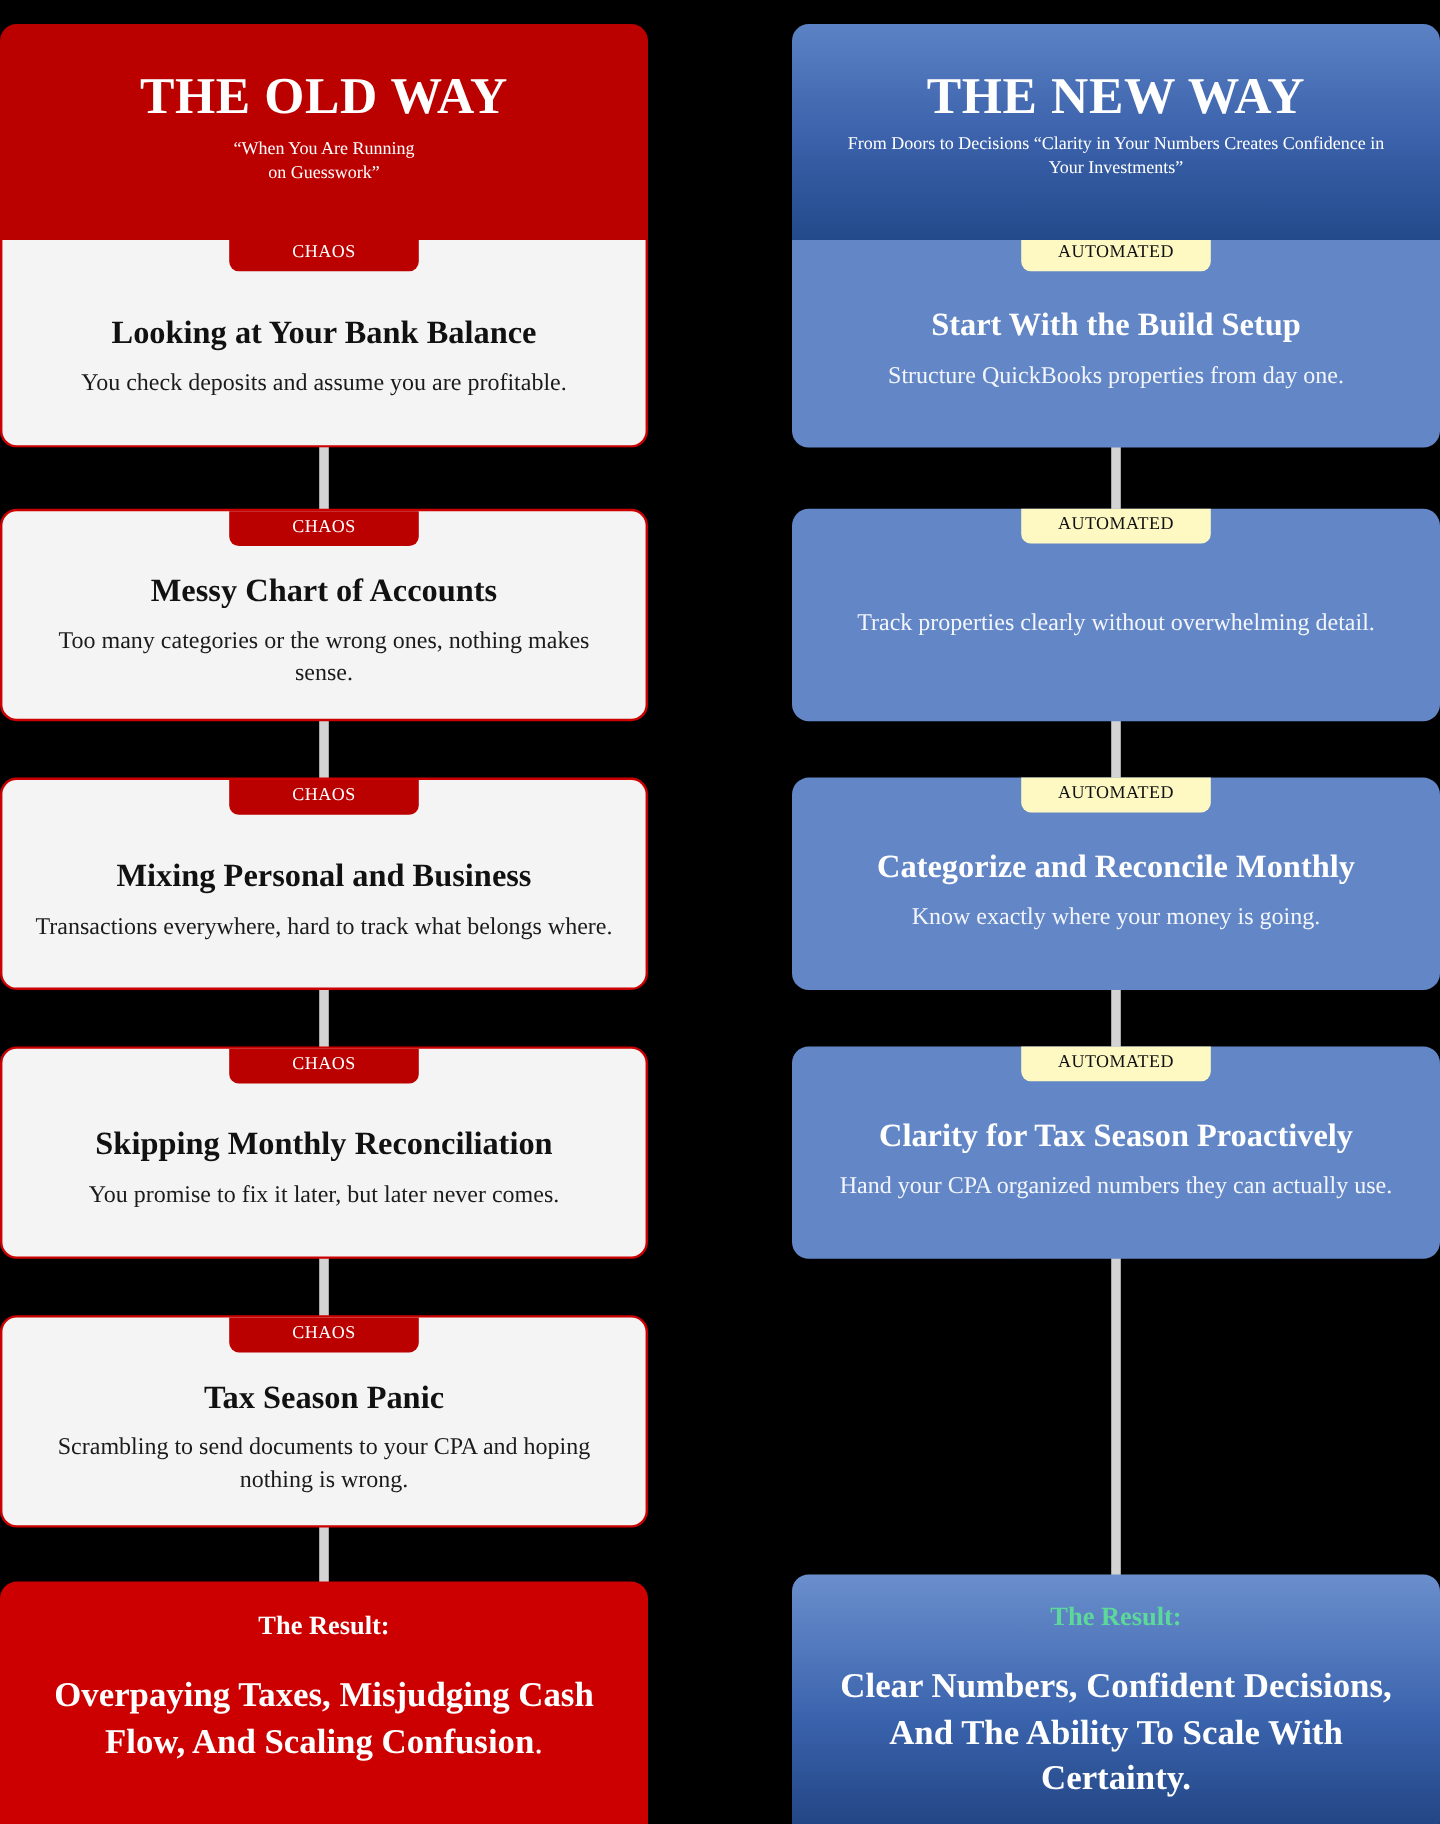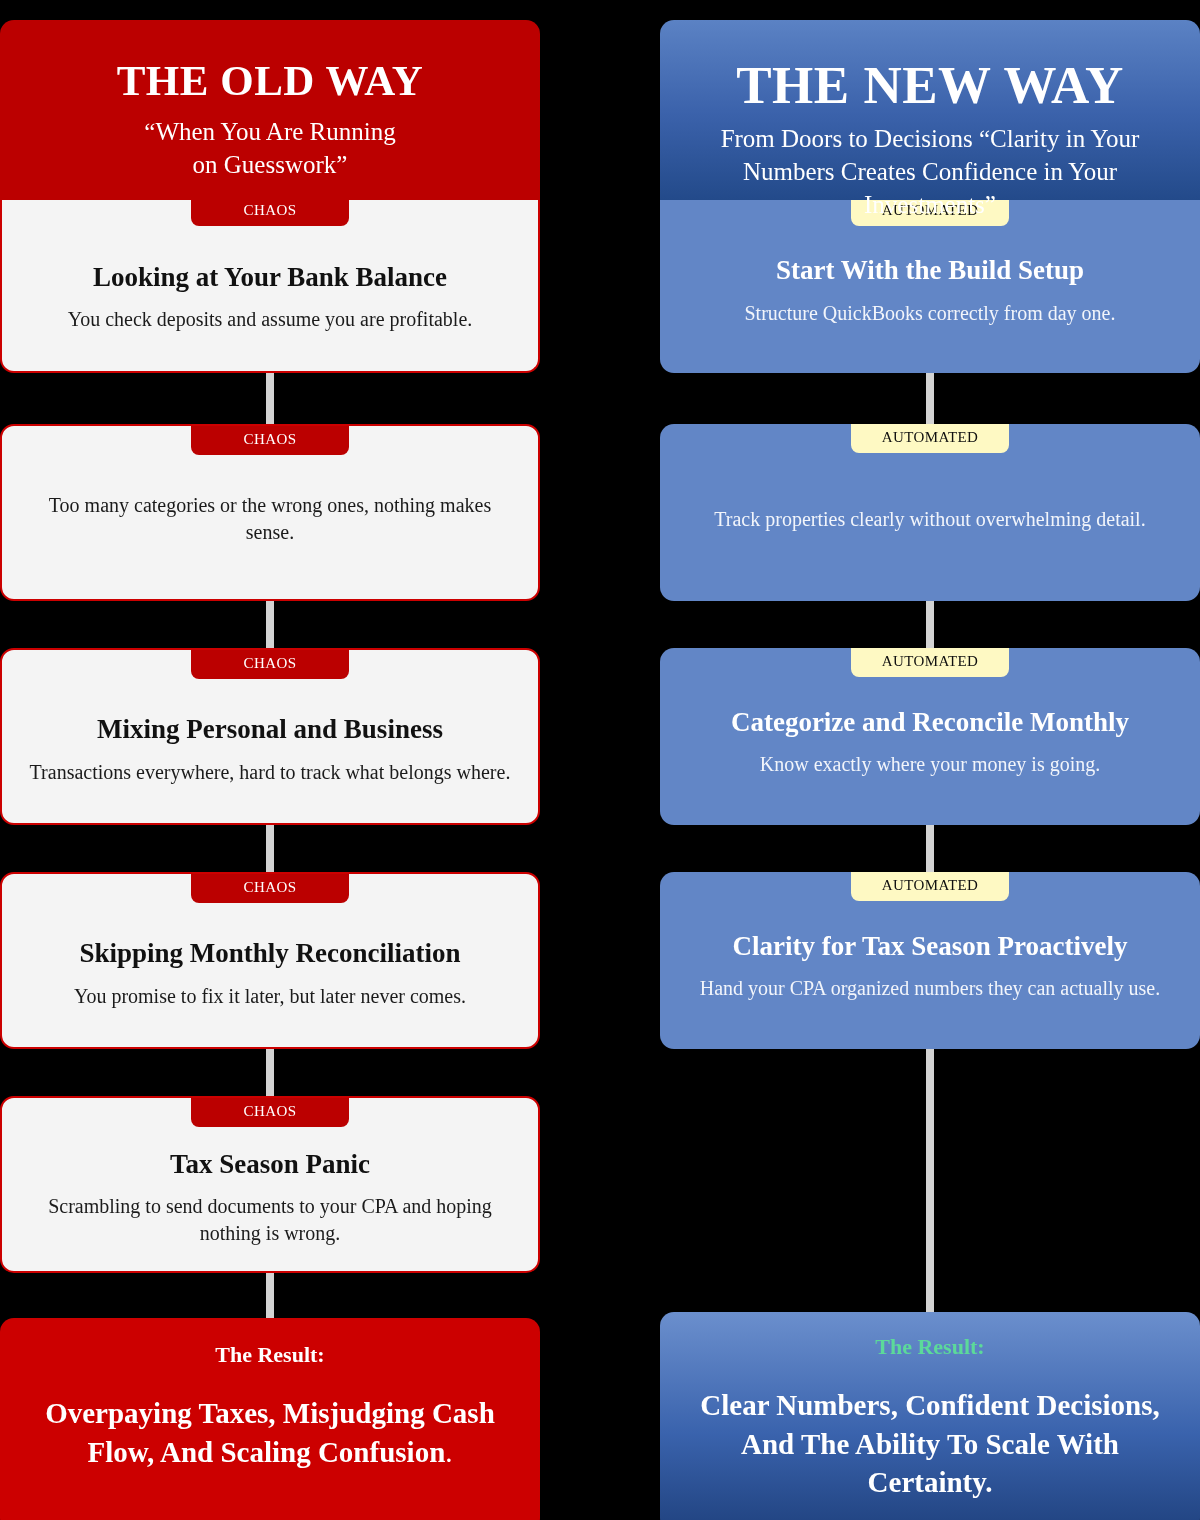--- a/index.html
+++ b/index.html
@@ -69,25 +69,25 @@
     background: linear-gradient(180deg, #5b82c4 0%, #3b62ab 52%, #234a8a 100%);
     border-radius: 14px 14px 0 0;
   }
   .hero-title {
     color: #ffffff;
     font-weight: bold;
     letter-spacing: 0.5px;
     line-height: 1.05;
   }
   .hero.old .hero-title { font-size: 43px; margin-top: 20px; }
-  .hero.new .hero-title { font-size: 53px; margin-top: 20px; }
+  .hero.new .hero-title { font-size: 43px; margin-top: 20px; }
 
   .hero-sub {
     color: #ffffff;
-    font-size: 25px;
+    font-size: 15px;
     line-height: 1.32;
     margin-top: 12px;
     padding: 0 24px;
   }
   .hero.new .hero-sub { margin-top: 8px; padding: 0 14px; }
 
   
   .step.old {
     background: #f4f4f4;
     border: 2px solid #cc0000;
@@ -180,20 +180,21 @@
     </div>
 
     <div class="card step old attached" style="top:181px;height:176px;">
       <div class="badge chaos" style="transform:translateX(-50%);">CHAOS</div>
       <div class="step-title">Looking at Your Bank Balance</div>
       <div class="step-desc">You check deposits and assume you are profitable.</div>
     </div>
 
     <div class="card step old" style="top:408px;height:177px;">
       <div class="badge chaos" style="transform:translateX(-50%);">CHAOS</div>
+      <div class="step-title">Messy Chart of Accounts</div>
       <div class="step-desc">Too many categories or the wrong ones, nothing makes sense.</div>
     </div>
 
     <div class="card step old" style="top:632px;height:177px;">
       <div class="badge chaos" style="transform:translateX(-50%);">CHAOS</div>
       <div class="step-title">Mixing Personal and Business</div>
       <div class="step-desc">Transactions everywhere, hard to track what belongs where.</div>
     </div>
 
     <div class="card step old" style="top:856px;height:177px;">
@@ -219,21 +220,21 @@
     <div class="rail" style="top:300px;height:1012px;"></div>
 
     <div class="card hero new" style="top:4px;height:180px;">
       <div class="hero-title">THE NEW WAY</div>
       <div class="hero-sub">From Doors to Decisions “Clarity in Your Numbers Creates Confidence in Your Investments”</div>
     </div>
 
     <div class="card step new attached" style="top:181px;height:176px;">
       <div class="badge automated" style="transform:translateX(-50%);">AUTOMATED</div>
       <div class="step-title">Start With the Build Setup</div>
-      <div class="step-desc">Structure QuickBooks correctly from day one.</div>
+      <div class="step-desc">Structure QuickBooks properties from day one.</div>
     </div>
 
     <div class="card step new" style="top:408px;height:177px;">
       <div class="badge automated" style="transform:translateX(-50%);">AUTOMATED</div>
       <div class="step-desc">Track properties clearly without overwhelming detail.</div>
     </div>
 
     <div class="card step new" style="top:632px;height:177px;">
       <div class="badge automated" style="transform:translateX(-50%);">AUTOMATED</div>
       <div class="step-title">Categorize and Reconcile Monthly</div>

